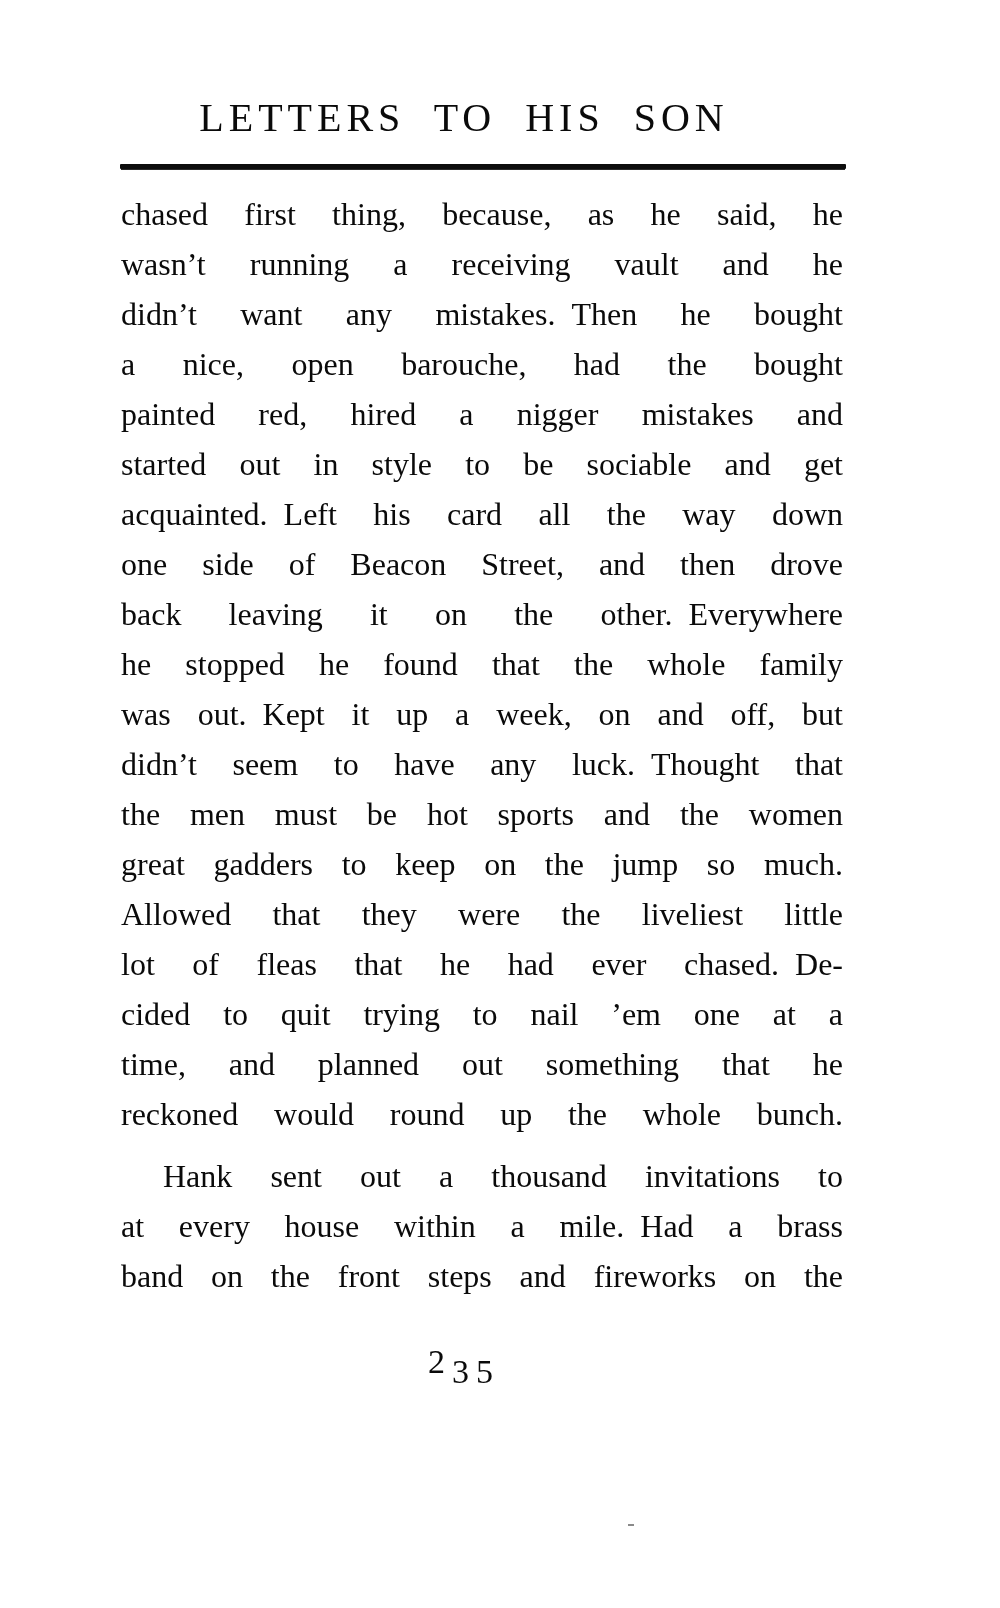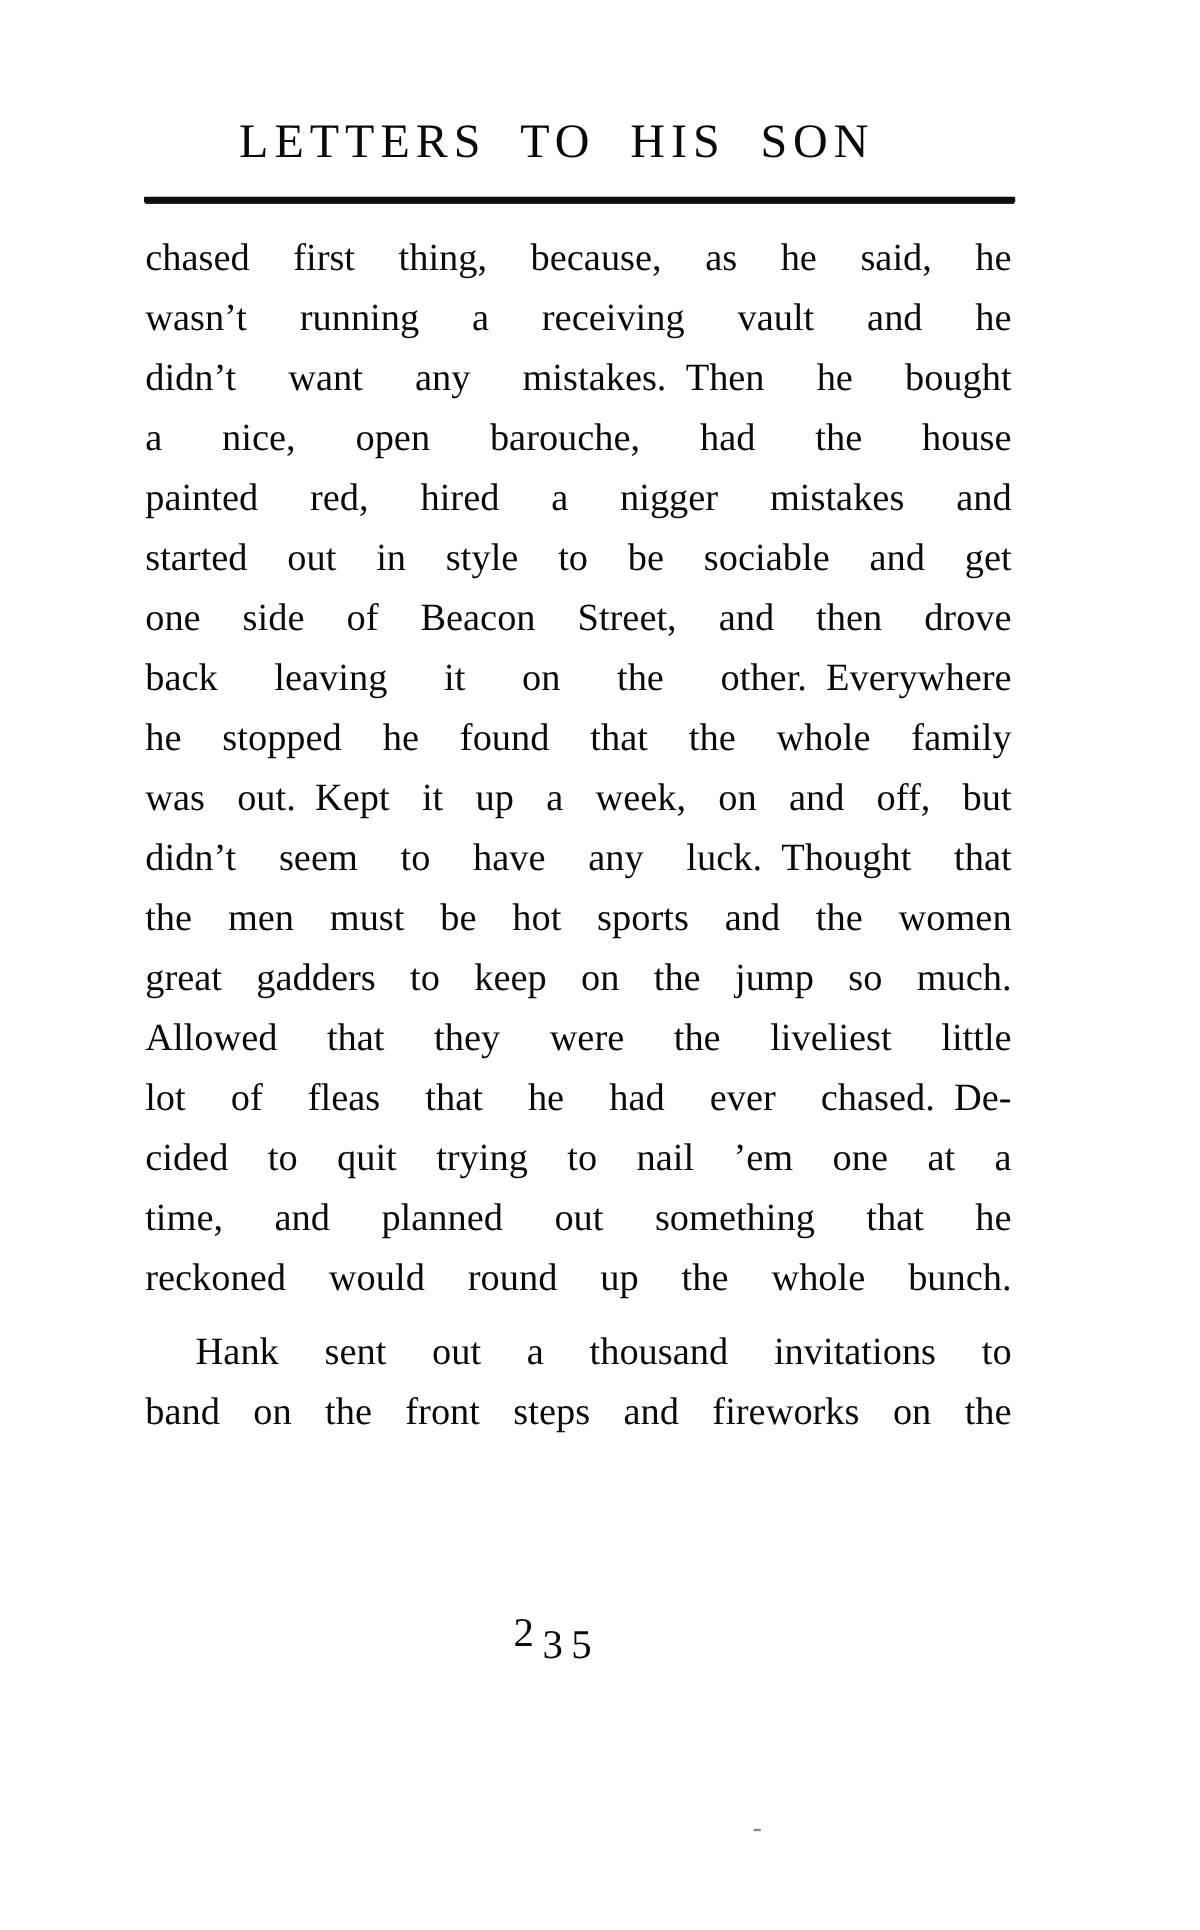--- a/index.html
+++ b/index.html
@@ -89,36 +89,38 @@
 <div class="page">
 
   <div class="running-head">LETTERS TO HIS SON</div>
 
   <div class="head-rule"></div>
 
   <div class="body-text">
     <div class="text-line">chased first thing, because, as he said, he</div>
     <div class="text-line">wasn’t running a receiving vault and he</div>
     <div class="text-line">didn’t want any mistakes. Then he bought</div>
-    <div class="text-line">a nice, open barouche, had the house</div>
+    <div class="text-line">a nice, open barouche, had the bought</div>
     <div class="text-line">painted red, hired a nigger mistakes and</div>
     <div class="text-line">started out in style to be sociable and get</div>
+    <div class="text-line">acquainted. Left his card all the way down</div>
     <div class="text-line">one side of Beacon Street, and then drove</div>
     <div class="text-line">back leaving it on the other. Everywhere</div>
     <div class="text-line">he stopped he found that the whole family</div>
     <div class="text-line">was out. Kept it up a week, on and off, but</div>
     <div class="text-line">didn’t seem to have any luck. Thought that</div>
     <div class="text-line">the men must be hot sports and the women</div>
     <div class="text-line">great gadders to keep on the jump so much.</div>
     <div class="text-line">Allowed that they were the liveliest little</div>
     <div class="text-line">lot of fleas that he had ever chased. De-</div>
     <div class="text-line">cided to quit trying to nail ’em one at a</div>
     <div class="text-line">time, and planned out something that he</div>
     <div class="text-line">reckoned would round up the whole bunch.</div>
     <div class="text-line indent">Hank sent out a thousand invitations to</div>
+    <div class="text-line">at every house within a mile. Had a brass</div>
     <div class="text-line">band on the front steps and fireworks on the</div>
   </div>
 
   <div class="page-number">
     <span class="digit">2</span><span class="digit">3</span><span class="digit">5</span>
   </div>
 
   <div class="scan-artifact"></div>
 
 </div>

